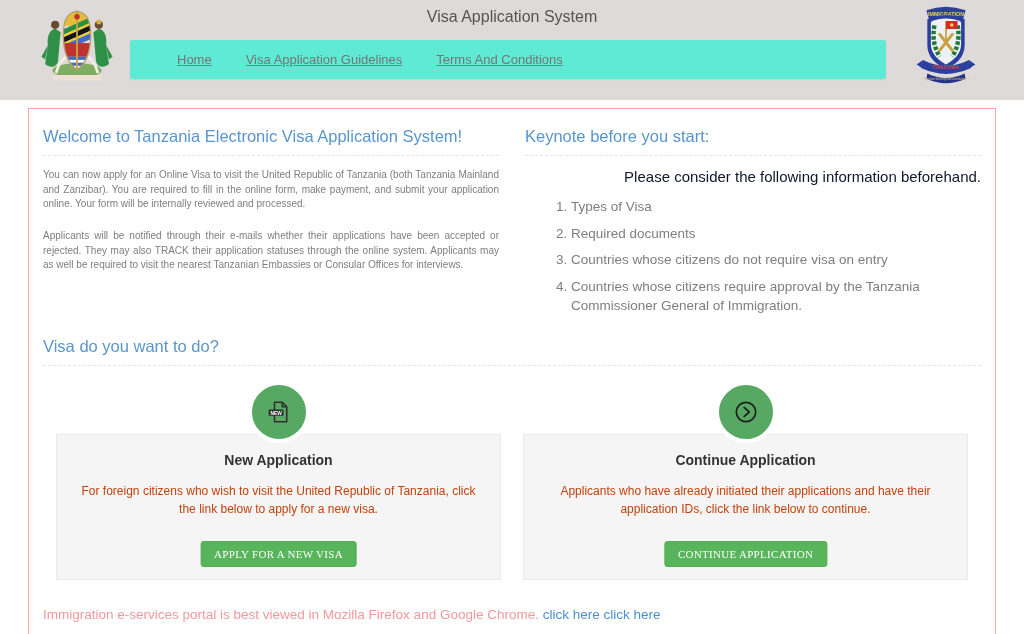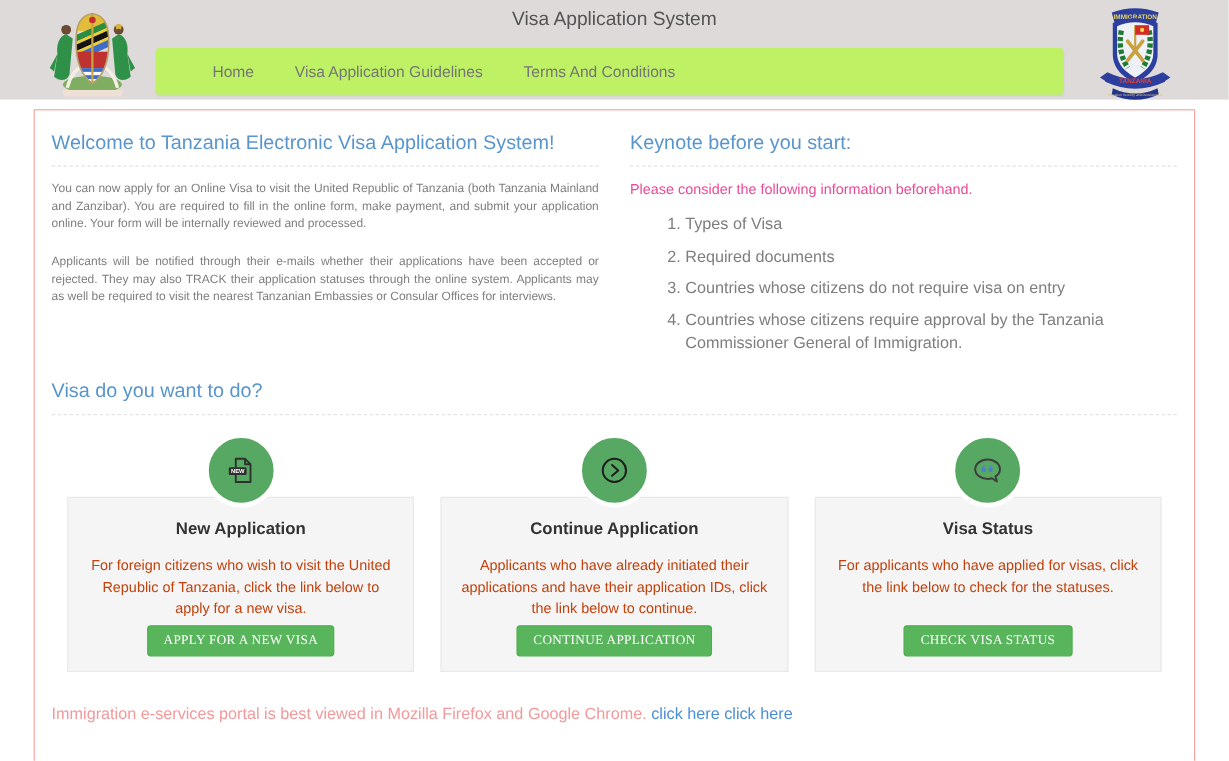--- a/index.html
+++ b/index.html
@@ -6,34 +6,34 @@
   html,body { margin:0; padding:0; }
   body {
     width:1024px; height:634px; overflow:hidden;
     background:#ffffff;
     font-family:"Liberation Sans", sans-serif;
     color:#7e7e7e;
   }
 
   
   .header {
-    position:relative; height:83px; background:#dedad9;
+    position:relative; height:100px; background:#dedad9;
   }
   .page-title {
     margin:0; padding-top:8px; text-align:center;
     font-size:16px; font-weight:400; color:#545454;
   }
   .logo { position:absolute; top:4px; }
   .logo-left  { left:36px; }
   .logo-right { right:38px; top:2px; }
   .navbar {
     position:absolute; left:130px; top:40px; width:756px; height:39px;
-    background:#bef264; border-radius:3px;
+    background:#5eead4; border-radius:3px;
     box-shadow:0 1px 2px rgba(0,0,0,0.06);
-    display:flex; align-items:center; padding-left:30px;
+    display:flex; align-items:center; padding-left:30px;text-decoration:underline;
   }
   .nav-item {
     padding:0 17px; font-size:13px; color:#757575; cursor:pointer;
     line-height:39px;
   }
 
   
   .content-card {
     margin:8px 28px 0; height:619px;
     background:#ffffff; border:1px solid #fca5a5;
@@ -42,21 +42,21 @@
   .columns { display:flex; gap:26px; }
   .col { flex:1 1 0; min-width:0; }
   .section-heading {
     margin:14px 0 0; font-size:16.5px; font-weight:400; color:#5995cd;
   }
   .dashed { border:none; border-bottom:1px dashed #e5e5e5; margin:9px 0 12px; }
   .body-text {
     margin:0 0 17px; font-size:10px; line-height:1.47;
     color:#7e7e7e; text-align:justify;
   }
-  .intro-text { margin:0 0 4px; font-size:12px; color:#ec4899; }
+  .intro-text { margin:0 0 4px; font-size:15px; color:#0f172a;text-align:right; }
   ol.keynote-list {
     margin:12px 0 0; padding-left:46px;
     font-size:13.5px; color:#7e7e7e; line-height:1.45;
   }
   ol.keynote-list li { margin-bottom:7px; }
 
   
   .cards-row { display:flex; gap:22px; margin:68px 13px 0; }
   .action-card {
     position:relative; flex:1 1 0; height:146px;
@@ -221,32 +221,20 @@
         <svg width="40" height="40" viewBox="0 0 62 62">
           <circle cx="31" cy="31" r="15" fill="none" stroke="#1e1e1e" stroke-width="2.6"></circle>
           <path d="M28,24 l8,7 l-8,7" fill="none" stroke="#1e1e1e" stroke-width="2.6" stroke-linecap="round" stroke-linejoin="round"></path>
         </svg>
       </div>
       <h3 class="card-title">Continue Application</h3>
       <p class="card-desc">Applicants who have already initiated their applications and have their application IDs, click the link below to continue.</p>
       <button class="card-btn">CONTINUE APPLICATION</button>
     </div>
 
-    <div class="action-card">
-      <div class="icon-circle">
-        <svg width="40" height="40" viewBox="0 0 62 62">
-          <path d="M31,17 c-9,0 -16,5.5 -16,12.5 c0,7 7,12.5 16,12.5 c2,0 4,-0.3 5.7,-0.8 l6.3,4 l-1.8,-6.5 c3.6,-2.3 5.8,-5.6 5.8,-9.2 c0,-7 -7,-12.5 -16,-12.5 z" fill="none" stroke="#3d3d3d" stroke-width="2.5" stroke-linejoin="round"></path>
-          <path d="M27,25 q-3.5,0.5 -3.5,4.5 l0,3.5 l5,0 l0,-5 l-2.5,0 q0.2,-1.8 1.8,-2.2 z" fill="#4d7fd0"></path>
-          <path d="M36,25 q-3.5,0.5 -3.5,4.5 l0,3.5 l5,0 l0,-5 l-2.5,0 q0.2,-1.8 1.8,-2.2 z" fill="#4d7fd0"></path>
-        </svg>
-      </div>
-      <h3 class="card-title">Visa Status</h3>
-      <p class="card-desc">For applicants who have applied for visas, click the link below to check for the statuses.</p>
-      <button class="card-btn">CHECK VISA STATUS</button>
-    </div>
   </div>
 
   <p class="footer-note"><span>Immigration e-services portal is best viewed in Mozilla Firefox and Google Chrome.</span>
     <a class="link">click here</a>
     <a class="link">click here</a></p>
 </div>
 
 <div class="bottom-strip"></div>
 
 </body></html>

